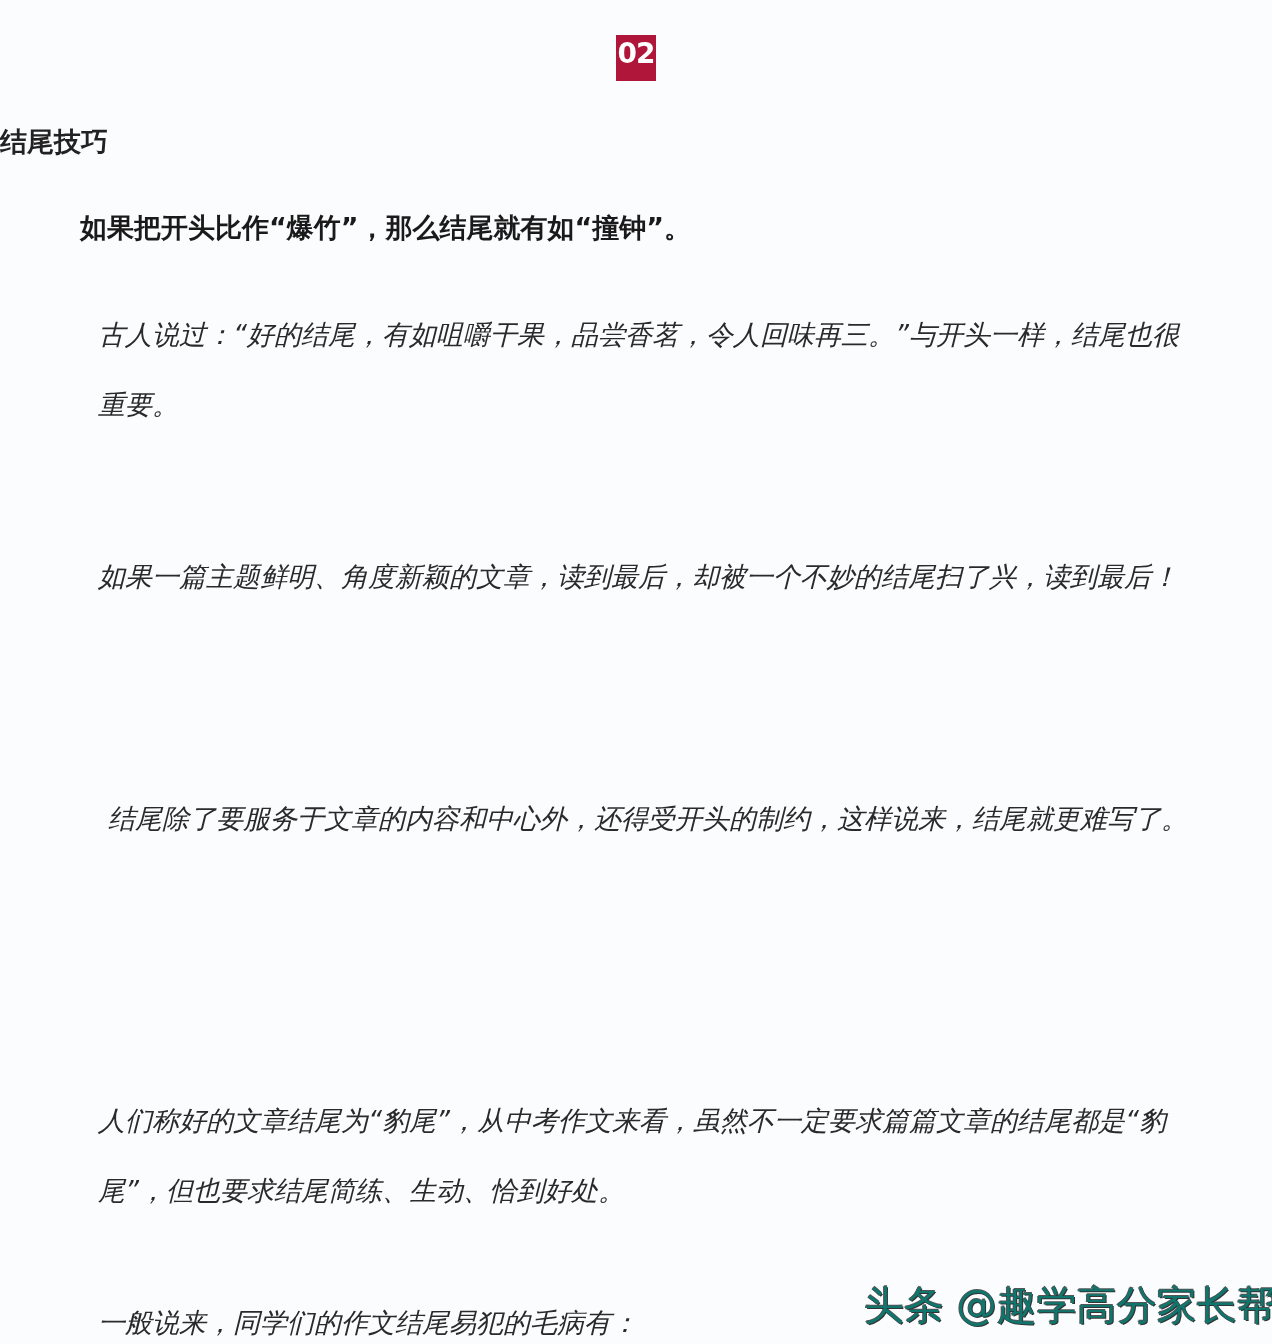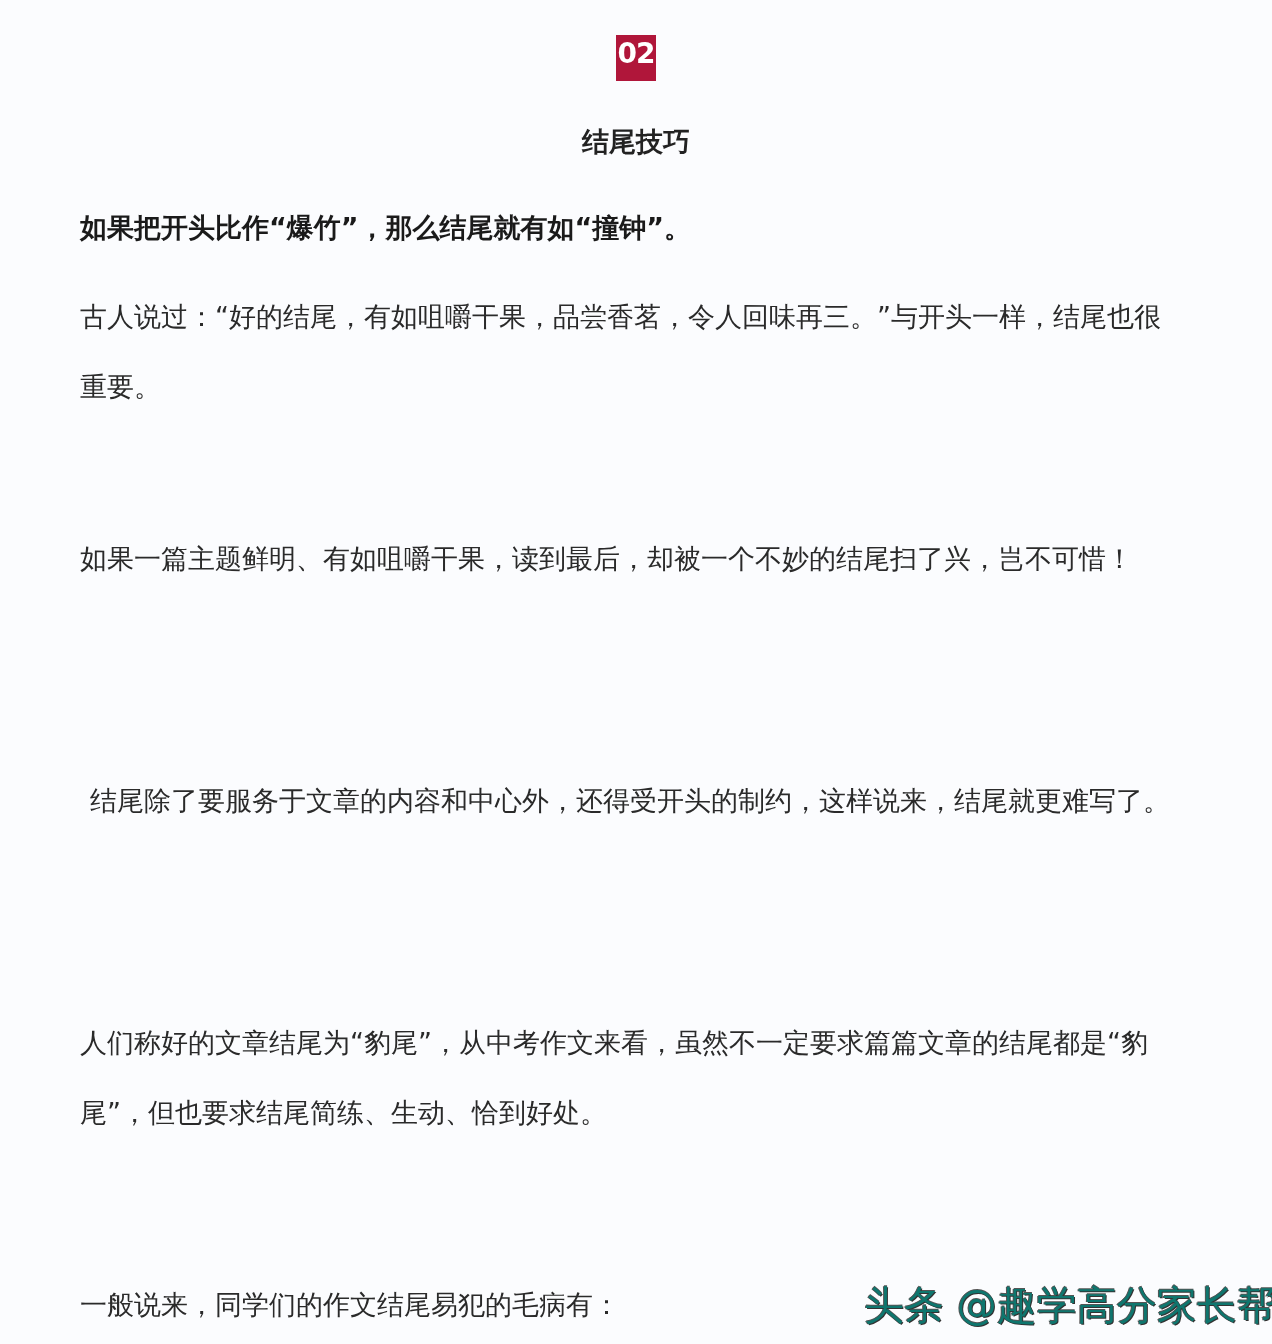--- a/index.html
+++ b/index.html
@@ -12,46 +12,47 @@
   }
   .badge {
     position: absolute; left: 616px; top: 35px;
     width: 40px; height: 46px;
     background: #b0163a; color: #fff;
     font-weight: bold; font-size: 28px; line-height: 38px;
     text-align: center; letter-spacing: -1px;
   }
   .title {
     position: absolute; left: 0; width: 1272px; top: 124px;
-    text-align: center; font-size: 27px; font-weight: bold; color: #222;
+    text-align: left; font-size: 27px; font-weight: bold; color: #222;
   }
   .lead {
     position: absolute; left: 80px; top: 210px;
     font-size: 27px; font-weight: bold; color: #1a1a1a;
     white-space: nowrap;
     text-align: center;
   }
   .para {
     position: absolute; left: 80px; width: 1100px;
     font-size: 27px; line-height: 70px; color: #2a2a2a;
-    margin: 0;
+    margin: 18px;
+    font-style: italic;
   }
   .watermark {
     position: absolute; left: 864px; top: 1278px;
     font-size: 40px; color: #0f766e;
     text-shadow: 1px 1px 0 #333, -1px 0 0 #555, 0 -1px 0 #555;
     white-space: nowrap;
   }
 </style>
 </head>
 <body>
 
 <div class="badge">02</div>
 <div class="title">结尾技巧</div>
 <div class="lead">如果把开头比作“爆竹”，那么结尾就有如“撞钟”。</div>
 
 <p class="para" style="top:282px;">古人说过：“好的结尾，有如咀嚼干果，品尝香茗，令人回味再三。”与开头一样，结尾也很重要。</p>
-<p class="para" style="top:524px;">如果一篇主题鲜明、有如咀嚼干果，读到最后，却被一个不妙的结尾扫了兴，岂不可惜！</p>
+<p class="para" style="top:524px;">如果一篇主题鲜明、角度新颖的文章，读到最后，却被一个不妙的结尾扫了兴，读到最后！</p>
 <p class="para" style="top:766px;text-align:center;">结尾除了要服务于文章的内容和中心外，还得受开头的制约，这样说来，结尾就更难写了。</p>
-<p class="para" style="top:1008px;">人们称好的文章结尾为“豹尾”，从中考作文来看，虽然不一定要求篇篇文章的结尾都是“豹尾”，但也要求结尾简练、生动、恰到好处。</p>
+<p class="para" style="top:1068px;">人们称好的文章结尾为“豹尾”，从中考作文来看，虽然不一定要求篇篇文章的结尾都是“豹尾”，但也要求结尾简练、生动、恰到好处。</p>
 <p class="para" style="top:1270px;">一般说来，同学们的作文结尾易犯的毛病有：</p>
 
 <div class="watermark">头条 @趣学高分家长帮</div>
 
 </body></html>

